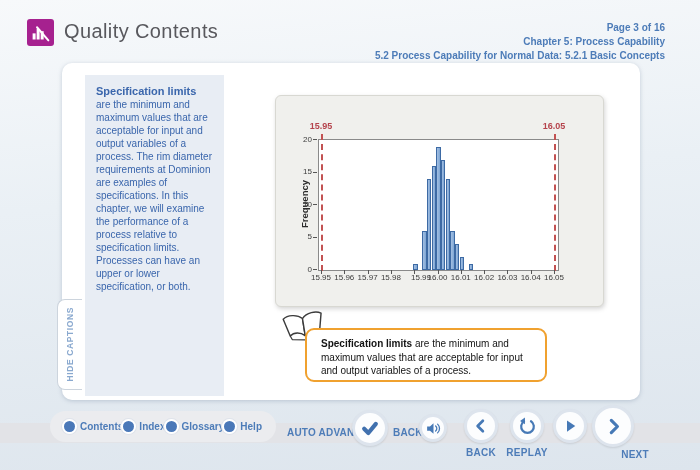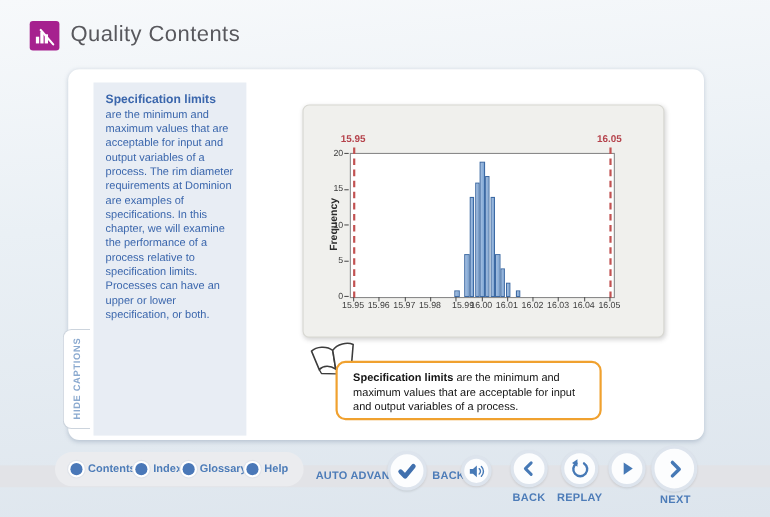--- a/index.html
+++ b/index.html
@@ -53,20 +53,25 @@
 
   <div class="logo">
     <svg width="21" height="21" viewBox="0 0 24 24">
       <rect x="3" y="13" width="3.4" height="7" fill="#fff"></rect>
       <rect x="7.6" y="8" width="3.4" height="12" fill="#fff"></rect>
       <rect x="12.2" y="10.5" width="3.4" height="9.5" fill="#fff"></rect>
       <path d="M8 6 L21 21" stroke="#fff" stroke-width="2.2" stroke-linecap="round"></path>
     </svg>
   </div>
   <div class="app-title">Quality Contents</div>
+  <div class="page-info">
+    <div>Page 3 of 16</div>
+    <div>Chapter 5: Process Capability</div>
+    <div>5.2 Process Capability for Normal Data: 5.2.1 Basic Concepts</div>
+  </div>
 
   <div class="main-panel"></div>
 
   <div class="caption-panel">
     <p class="text"><b>Specification limits</b><br>
     <span>are the minimum and maximum values that are acceptable for input and output variables of a process. The rim diameter requirements at Dominion are examples of specifications. In this chapter, we will examine the performance of a process relative to specification limits. Processes can have an upper or lower specification, or both.</span></p>
   </div>
   <div class="hide-tab">
     <span>HIDE CAPTIONS</span>
   </div>
@@ -187,14 +192,14 @@
       <svg viewBox="0 0 24 24" width="18" height="18">
         <polygon points="8,4.5 19,12 8,19.5" fill="#4679b6"></polygon>
       </svg>
     </div>
     <div class="transport-label" style="left: 535px; margin-top: 31px;">PLAY</div>
     <div class="circle-btn" style="left: 592px; top: 405px; width: 42px; height: 42px;">
       <svg viewBox="0 0 24 24" width="21" height="21">
         <polyline points="9.5,5 16.5,12 9.5,19" fill="none" stroke="#4679b6" stroke-width="3.6" stroke-linecap="round" stroke-linejoin="round"></polyline>
       </svg>
     </div>
-    <div class="transport-label" style="left: 579px; top: 449px;">NEXT</div>
+    <div class="transport-label" style="left: 579px; top: 449px; text-align: right;">NEXT</div>
   </div>
 
 </body></html>

